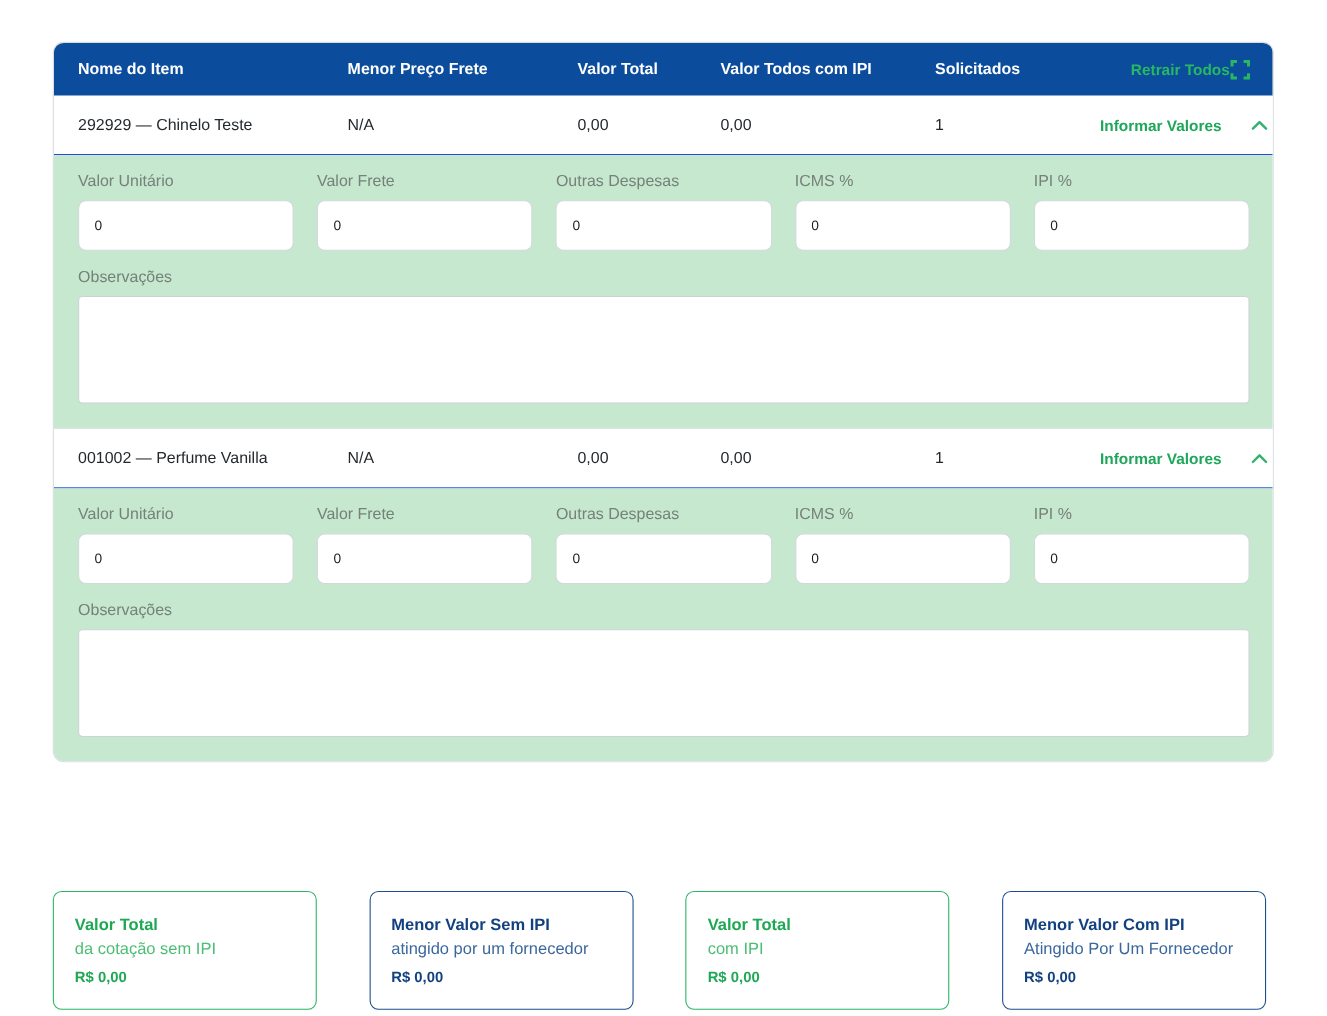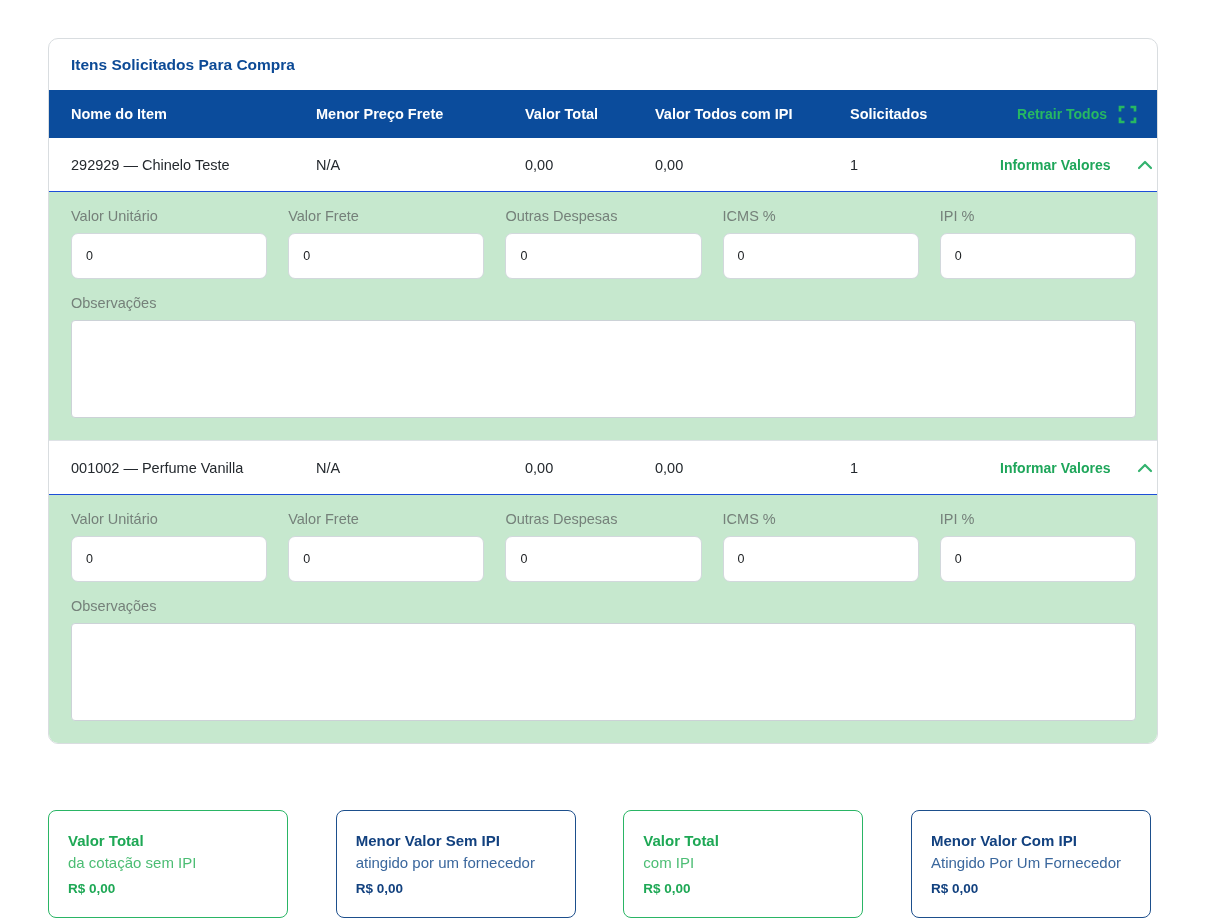--- a/index.html
+++ b/index.html
@@ -27,21 +27,21 @@
     display: grid;
     grid-template-columns: 245px 209px 130px 195px 150px 1fr;
     align-items: center;
     padding: 0 20px 0 22px;
   }
   .thead { height: 48px; background: #0b4c9c; }
   .th { color: #ffffff; font-weight: bold; font-size: 14.5px; white-space: nowrap; }
   .th-actions, .td-actions { display: flex; justify-content: flex-end; align-items: center; }
 
   .collapse-all {
-    display: inline-flex; align-items: center; gap: 11px;
+    display: inline-flex; align-items: center; 
     color: #27b862; font-weight: bold; font-size: 14px;
     background: none; border: none; cursor: pointer; font-family: inherit; padding: 0;
   }
   .corner-icon { display: inline-flex; color: #27b862; }
 
   .item-block + .item-block { border-top: 1px solid #dee2e6; }
   .item-row { height: 54px; background: #fff; border-bottom: 1px solid #1d4ed8; font-size: 14.5px; color: #24292e; }
   .td { white-space: nowrap; }
   .inform-btn {
     display: inline-flex; align-items: center; gap: 26px;
@@ -85,23 +85,20 @@
   .green .sum-title, .green .sum-value { color: #1ea855; }
   .green .sum-sub { color: #4cbd74; }
   .blue .sum-title, .blue .sum-value { color: #12417f; }
   .blue .sum-sub { color: #3a679d; }
 </style>
 </head>
 <body>
 
 <div class="main-card">
 
-  <div class="card-title-bar">
-    <h2 class="card-title">Itens Solicitados Para Compra</h2>
-  </div>
 
   <div class="thead grid-cols">
     <div class="th">Nome do Item</div>
     <div class="th">Menor Preço Frete</div>
     <div class="th">Valor Total</div>
     <div class="th">Valor Todos com IPI</div>
     <div class="th">Solicitados</div>
     <div class="th th-actions">
       <button class="collapse-all">
         <span>Retrair Todos</span>

